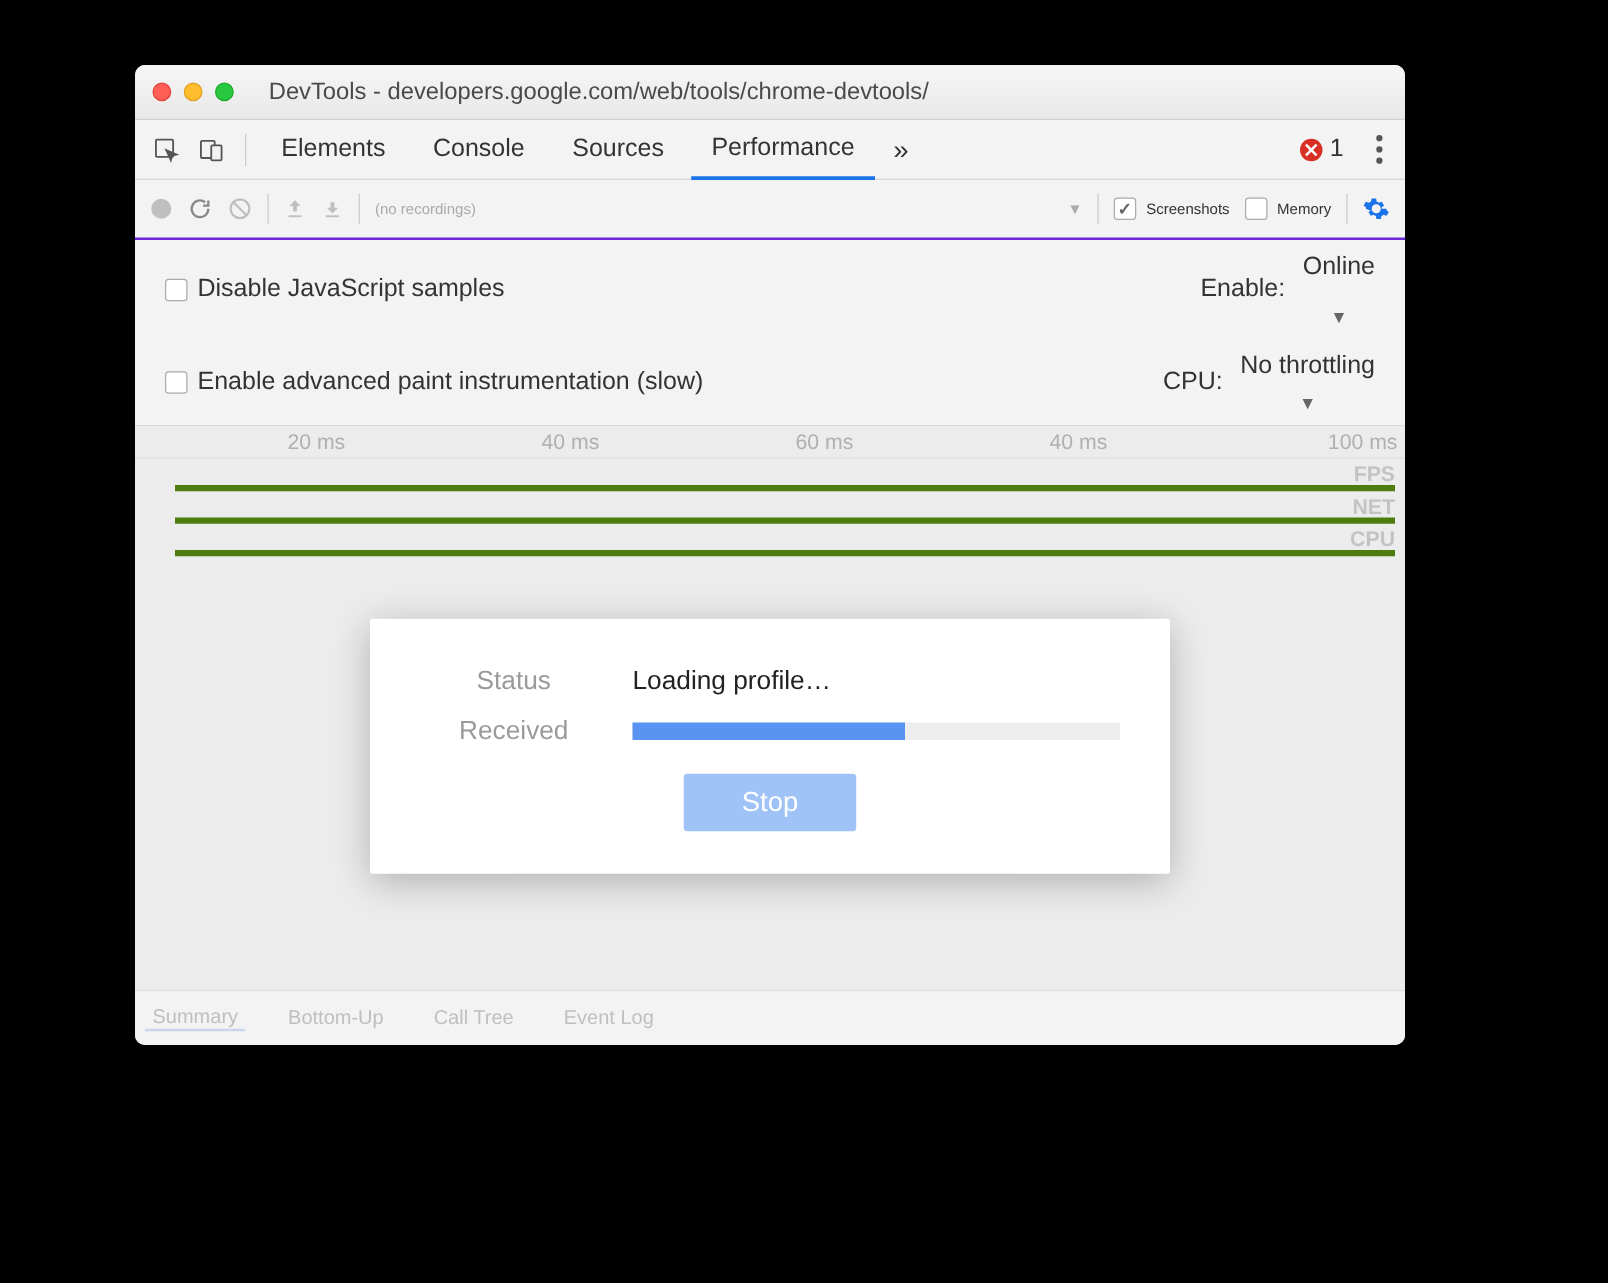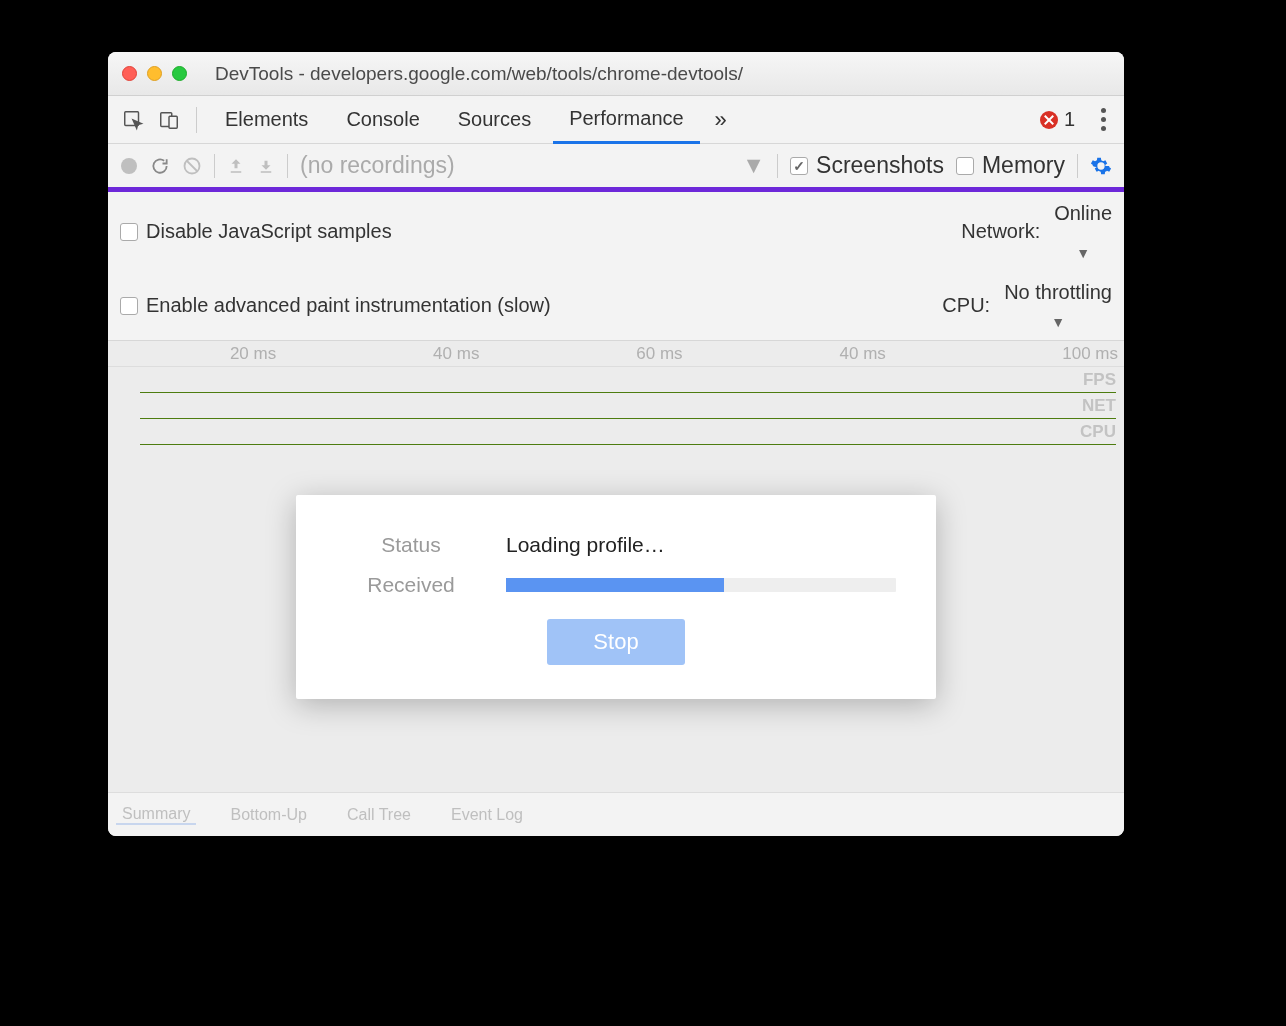--- a/index.html
+++ b/index.html
@@ -78,64 +78,64 @@
   .err-circle::before,.err-circle::after{
     content:'';position:absolute;left:8px;top:3px;width:2px;height:12px;background:#fff;
   }
   .err-circle::before{transform:rotate(45deg);}
   .err-circle::after{transform:rotate(-45deg);}
   .menu-dots{display:flex;flex-direction:column;gap:4px;padding:0 8px;}
   .menu-dots span{width:5px;height:5px;border-radius:50%;background:#555;}
   
   .toolbar{
     height:48px;
-    border-bottom:5px solid #6d28d9;
+    border-bottom:2px solid #6d28d9;
     background:#f3f3f3;
     display:flex; align-items:center;
     padding:0 12px;
     gap:12px;
-    font-size:23px;
+    font-size:12px;
     color:#555;
   }
   .tb-icon{color:#bbb; display:flex; align-items:center; justify-content:center;}
   .tb-sep{width:1px;height:24px;background:#ccc;}
   .recordings{flex:1;display:flex;align-items:center;gap:10px;color:#aaa;}
   .recordings .chev{color:#aaa;}
   .chk{display:flex;align-items:center;gap:8px;color:#333;}
   .chkbox{width:18px;height:18px;border:1px solid #aaa;border-radius:3px;background:#fff;display:flex;align-items:center;justify-content:center;}
   .chkbox.checked::after{content:'✓';color:#666;font-size:14px;font-weight:bold;}
   .gear{color:#1a73e8;}
   
   .settings{
     background:#f3f3f3;
     border-bottom:1px solid #d7d7d7;
   }
   .setrow{
-    display:flex; align-items:center; padding:10px 12px; font-size:20px; color:#333;
+    display:flex; align-items:center; padding:10px 24px; font-size:20px; color:#333;
   }
   .setrow .left{display:flex;align-items:center;gap:12px;flex:1;}
   .setrow .right{display:flex;align-items:center;gap:14px;}
   .dd{display:flex;align-items:center;gap:10px;flex-direction:column;}
   .dd .tri{color:#666;font-size:14px;}
   .lbl{color:#333;}
   
   .timeline{
     background:#ececec;
     position:relative;
     flex:1;
     overflow:hidden;
   }
   .ruler{
     height:26px; border-bottom:1px solid #ddd;
     display:flex; font-size:17px; color:#b0b0b0;
     position:relative;
   }
   .ruler span{position:absolute; top:3px;}
   .lanes{ text-align:right; padding-right:8px; font-size:17px; color:#c3c3c3; font-weight:600;}
-  .lane{height:26px; border-bottom:1px solid #4d7c0f; padding-top:3px;margin-left:32px;}
+  .lane{height:26px; border-bottom:5px solid #4d7c0f; padding-top:3px;margin-left:32px;}
   
   .dialog{
     position:absolute;
     left:50%; top:154px;
     transform:translateX(-50%);
     width:640px;
     background:#fff;
     box-shadow: 0 6px 30px rgba(0,0,0,0.25);
     padding: 38px 40px 34px 40px;
     border-radius:2px;
@@ -264,21 +264,21 @@
 
   <div class="settings">
     <div class="setrow">
       <div class="left">
         <div class="chk">
           <div class="chkbox"></div>
           <span class="lbl">Disable JavaScript samples</span>
         </div>
       </div>
       <div class="right">
-        <span>Network:</span>
+        <span>Enable:</span>
         <div class="dd">
           <span>Online</span>
           <span style="width:40px;"></span>
           <span class="tri">▼</span>
         </div>
       </div>
     </div>
     <div class="setrow">
       <div class="left">
         <div class="chk">

